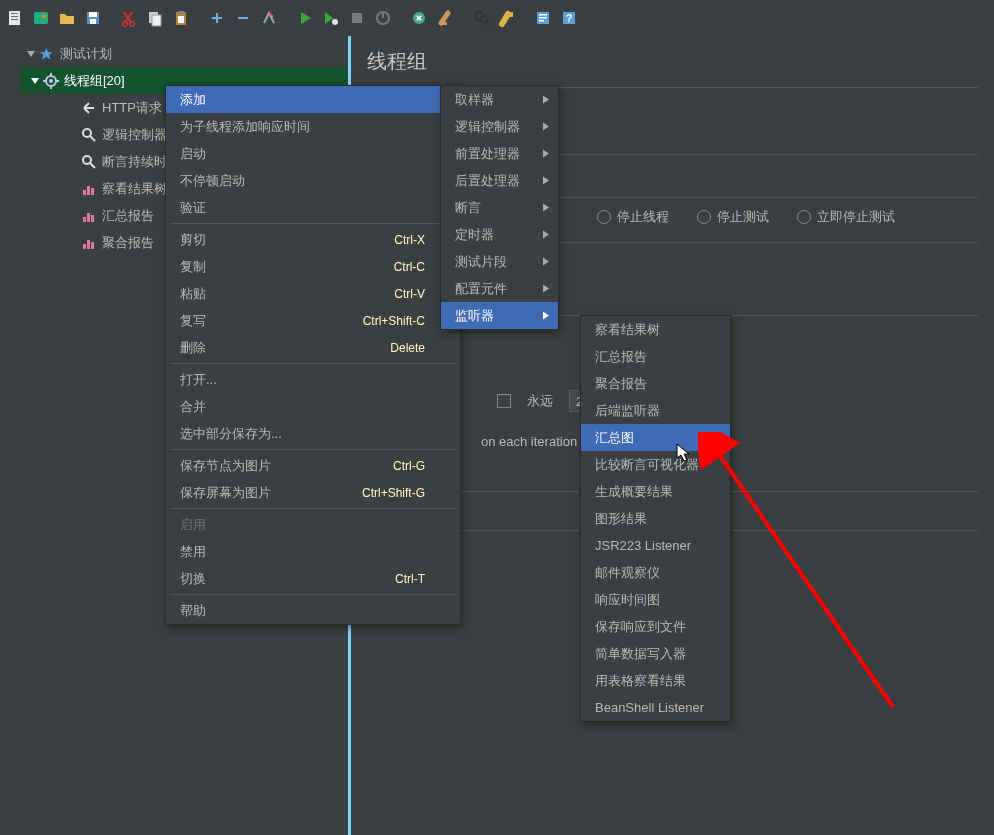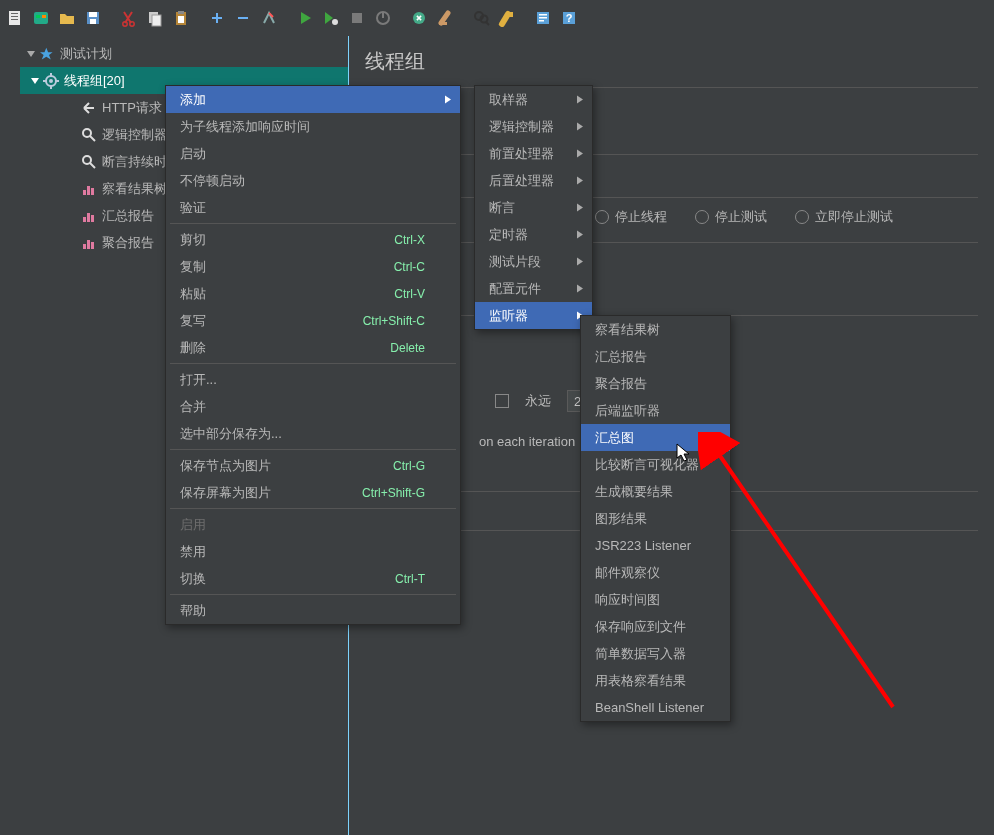--- a/index.html
+++ b/index.html
@@ -49,30 +49,30 @@
     display: inline-flex;
     align-items: center; justify-content: center;
   }
   .tree-row .ticon {
     width: 18px; height: 18px;
     display: inline-flex;
     align-items: center; justify-content: center;
     margin-right: 4px;
   }
   .tree-row.selected {
-    background: #0f766e;
+    background: #14532d;
     color: #ffffff;
     padding-left: 8px;
   }
   .indent-1 { padding-left: 18px; }
   .indent-2 { padding-left: 60px; }
   .content {
     flex: 1;
     background: #3c3f41;
-    border-left: 1px solid #7dd3fc;
+    border-left: 3px solid #7dd3fc;
     padding: 12px 16px;
     position: relative;
   }
   .content h1 {
     font-size: 20px;
     font-weight: normal;
     color: #c7c7c7;
     margin-bottom: 12px;
   }
   .content .hr {
@@ -129,21 +129,21 @@
     display: flex;
     align-items: center;
     justify-content: space-between;
     height: 27px;
     padding: 0 35px 0 14px;
     color: #b9b9b9;
     white-space: nowrap;
     position: relative;
   }
   .ctx-item .shortcut {
-    color: #86efac;
+    color: #fef9c3;
     margin-left: 28px;
     font-size: 12px;
   }
   .ctx-item.selected {
     background: #3f6ab5;
     color: #ffffff;
   }
   .ctx-item .arrow {
     position: absolute;
     right: 8px;
@@ -506,21 +506,21 @@
   <div class="ctx-item">
       <span>切换</span>
       <span class="shortcut">Ctrl-T</span>
     </div>
   <div class="ctx-sep"></div>
   <div class="ctx-item">
       <span>帮助</span>
     </div>
 </div>
 
-<div class="ctx-menu" style="left:474px; top:85px; width:119px">
+<div class="ctx-menu" style="left:440px; top:85px; width:119px">
   <div class="ctx-item">
       <span>取样器</span>
       <span class="arrow"><svg width="8" height="10">
           <path d="M1 1 L7 5 L1 9 Z" fill="#aaa"></path>
         </svg></span>
     </div>
   <div class="ctx-item">
       <span>逻辑控制器</span>
       <span class="arrow"><svg width="8" height="10">
           <path d="M1 1 L7 5 L1 9 Z" fill="#aaa"></path>

